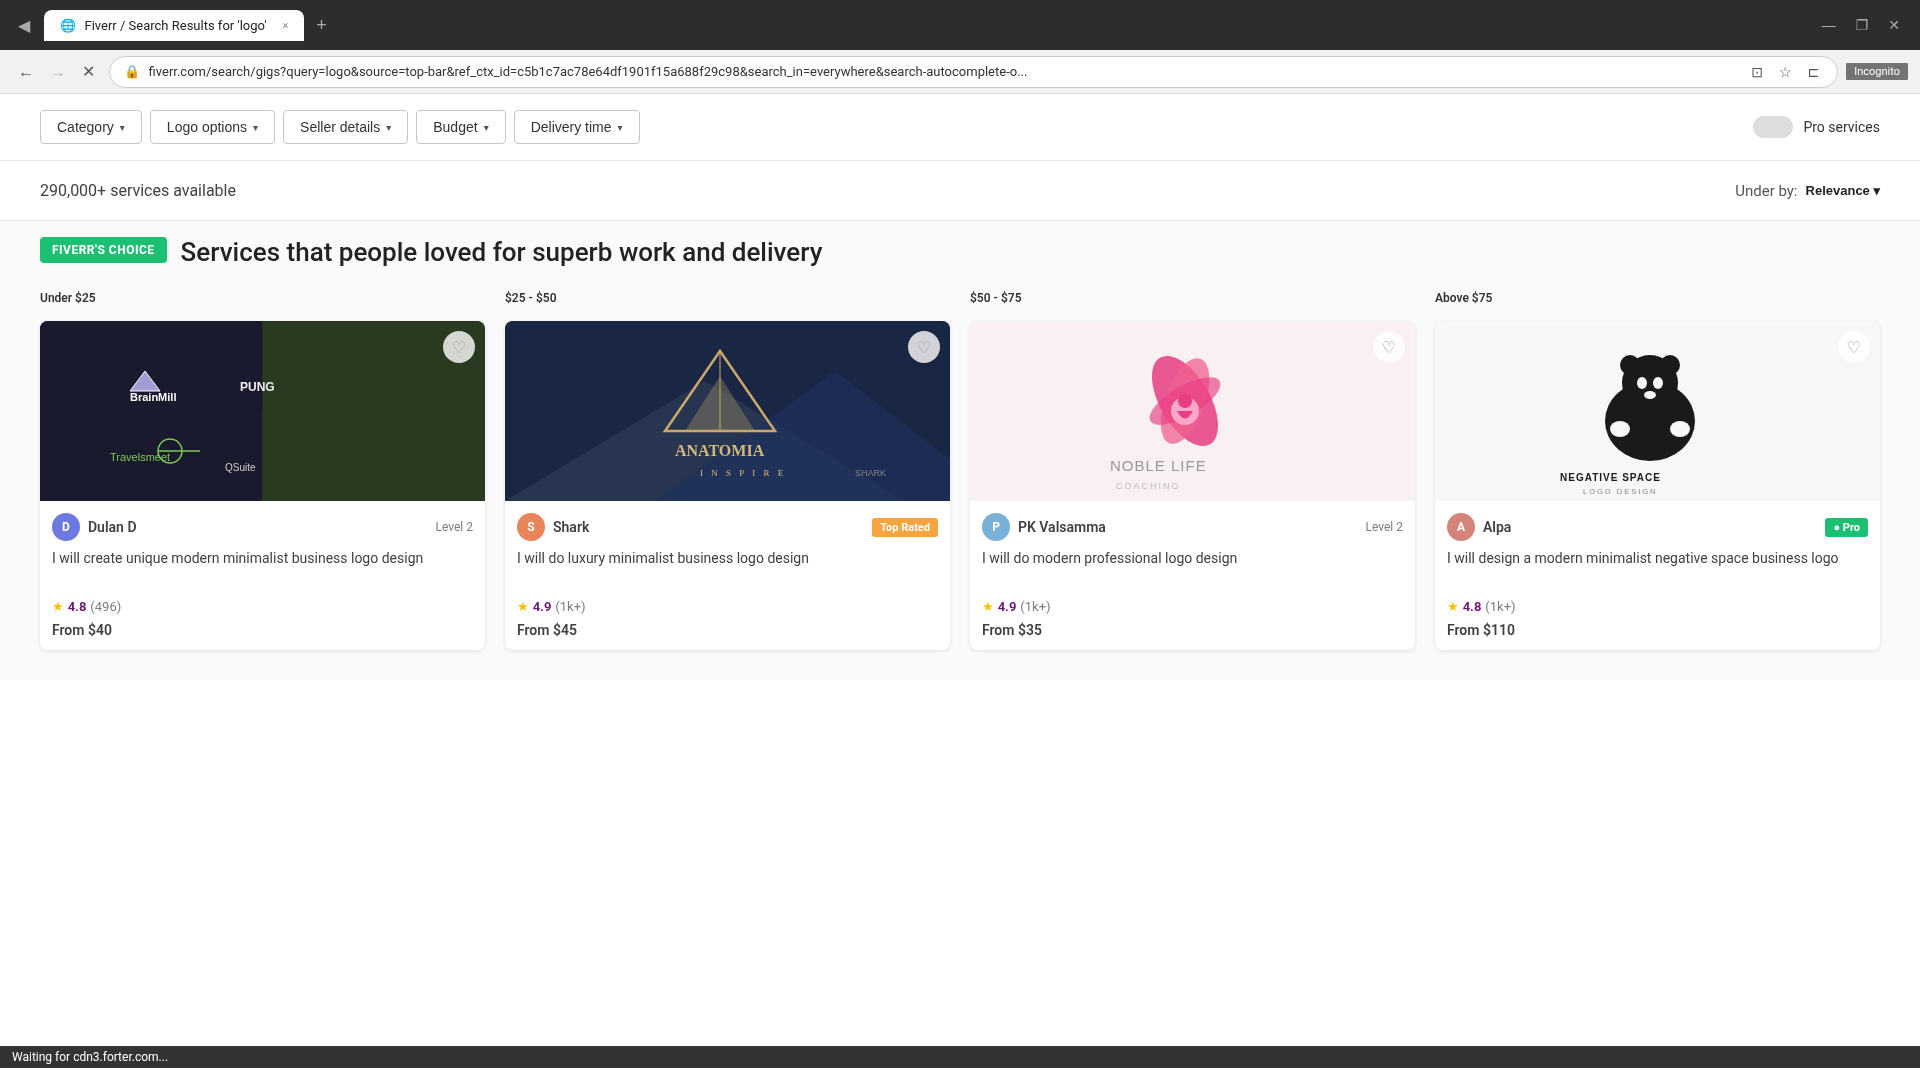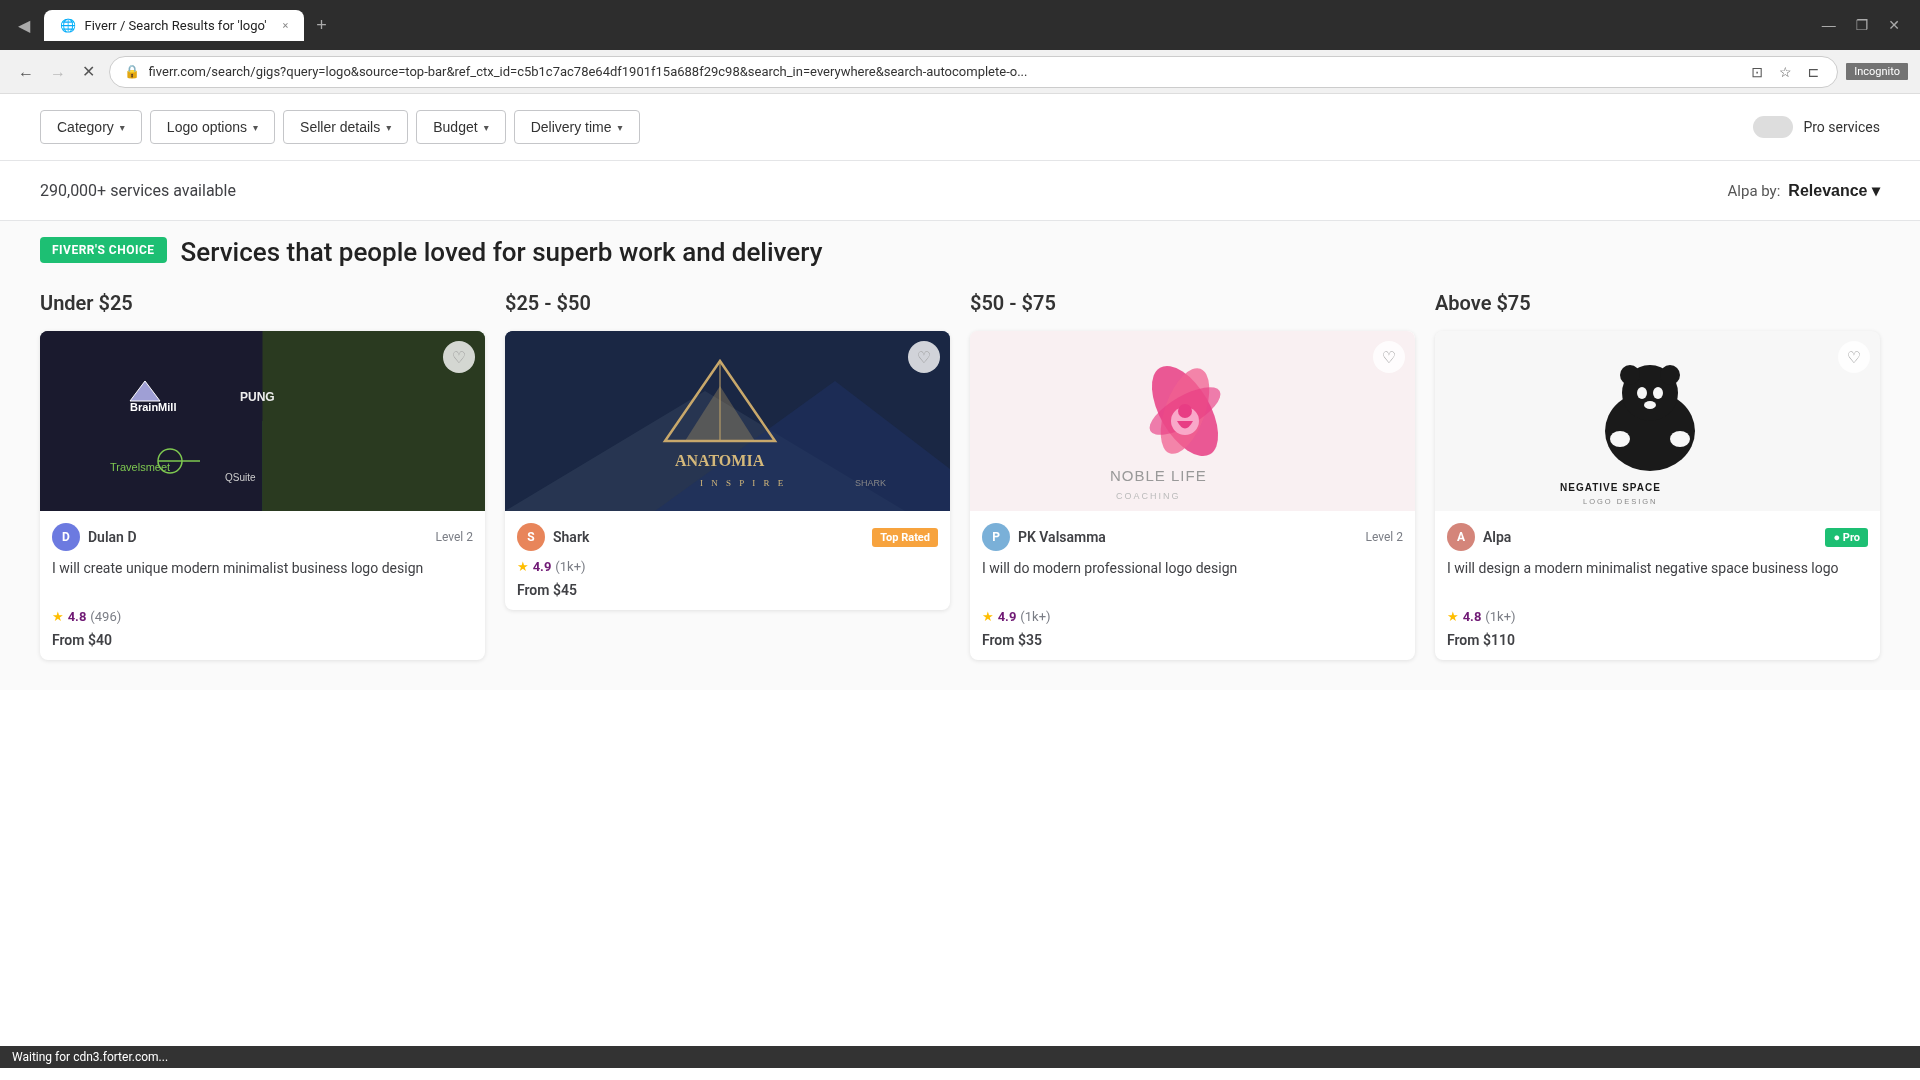--- a/index.html
+++ b/index.html
@@ -35,32 +35,32 @@
     .filter-bar { display: flex; align-items: center; padding: 16px 40px; border-bottom: 1px solid #e4e5e7; gap: 8px; }
     .filter-btn { display: flex; align-items: center; gap: 6px; padding: 8px 16px; border: 1px solid #c5c6c9; border-radius: 4px; background: #fff; font-size: 14px; color: #333; cursor: pointer; white-space: nowrap; }
     .filter-btn .chevron { font-size: 10px; color: #555; }
     .pro-services { display: flex; align-items: center; gap: 10px; margin-left: auto; font-size: 14px; color: #333; }
     .toggle-switch { width: 40px; height: 22px; background: #ddd; border-radius: 11px; position: relative; cursor: pointer; }
 
     
     .results-bar { display: flex; align-items: center; justify-content: space-between; padding: 20px 40px; }
     .results-count { font-size: 16px; color: #404145; }
     .sort-bar { display: flex; align-items: center; gap: 8px; font-size: 15px; color: #555; }
-    .sort-select { font-size: 16px; font-weight: 700; color: #222; background: none; border: none; cursor: pointer; }
+    .sort-select { font-size: 13px; font-weight: 700; color: #222; background: none; border: none; cursor: pointer; }
 
     
     .featured-section { padding: 16px 40px 30px; background: #fafafa; border-top: 1px solid #e4e5e7; }
     .featured-header { display: flex; align-items: flex-start; gap: 14px; margin-bottom: 24px; }
     .fiverrs-choice-badge { background: #1dbf73; color: #fff; font-size: 12px; font-weight: 700; padding: 6px 12px; border-radius: 4px; letter-spacing: 0.5px; }
     .featured-title { font-size: 26px; font-weight: 500; color: #222; }
 
     
     .price-categories { display: flex; gap: 20px; }
     .price-category { flex: 1; }
-    .price-label { font-size: 20px; font-weight: 600; color: #333; margin-bottom: 16px; }
+    .price-label { font-size: 12px; font-weight: 600; color: #333; margin-bottom: 16px; }
 
     
     .service-card { background: #fff; border-radius: 8px; overflow: hidden; box-shadow: 0 1px 4px rgba(0,0,0,0.1); }
     .card-image { width: 100%; height: 180px; background: #ddd; position: relative; overflow: hidden; }
     .heart-btn { position: absolute; top: 10px; right: 10px; background: rgba(255,255,255,0.8); border: none; border-radius: 50%; width: 32px; height: 32px; display: flex; align-items: center; justify-content: center; cursor: pointer; font-size: 16px; color: #999; }
 
     .card-body { padding: 12px; }
     .seller-row { display: flex; align-items: center; justify-content: space-between; margin-bottom: 8px; }
     .seller-info { display: flex; align-items: center; gap: 8px; }
     .seller-avatar { width: 28px; height: 28px; border-radius: 50%; background: #ccc; overflow: hidden; display: flex; align-items: center; justify-content: center; font-size: 12px; font-weight: 700; color: #fff; }
@@ -150,21 +150,21 @@
     </button>
     <div class="pro-services">
       <div class="toggle-switch"></div>
       <span>Pro services</span>
     </div>
   </div>
 
   <div class="results-bar">
     <span class="results-count">290,000+ services available</span>
     <div class="sort-bar">
-      <span>Alpa by:</span>
+      <span>Under by:</span>
       <button class="sort-select">
         <span>Relevance</span>
         <span> ▾</span>
       </button>
     </div>
   </div>
 
   <div class="featured-section">
     <div class="featured-header">
       <span class="fiverrs-choice-badge">FIVERR'S CHOICE</span>
@@ -232,20 +232,21 @@
             <button class="heart-btn">♡</button>
           </div>
           <div class="card-body">
             <div class="seller-row">
               <div class="seller-info">
                 <div class="seller-avatar" style="background:#e8855a;">S</div>
                 <span class="seller-name">Shark</span>
               </div>
               <span class="top-rated-badge">Top Rated</span>
             </div>
+            <div class="card-desc">I will do luxury minimalist business logo design</div>
             <div class="card-rating">
               <span class="star">★</span>
               <span class="rating-score">4.9</span>
               <span class="rating-count">(1k+)</span>
             </div>
             <div class="card-price">From $45</div>
           </div>
         </div>
       </div>
 

